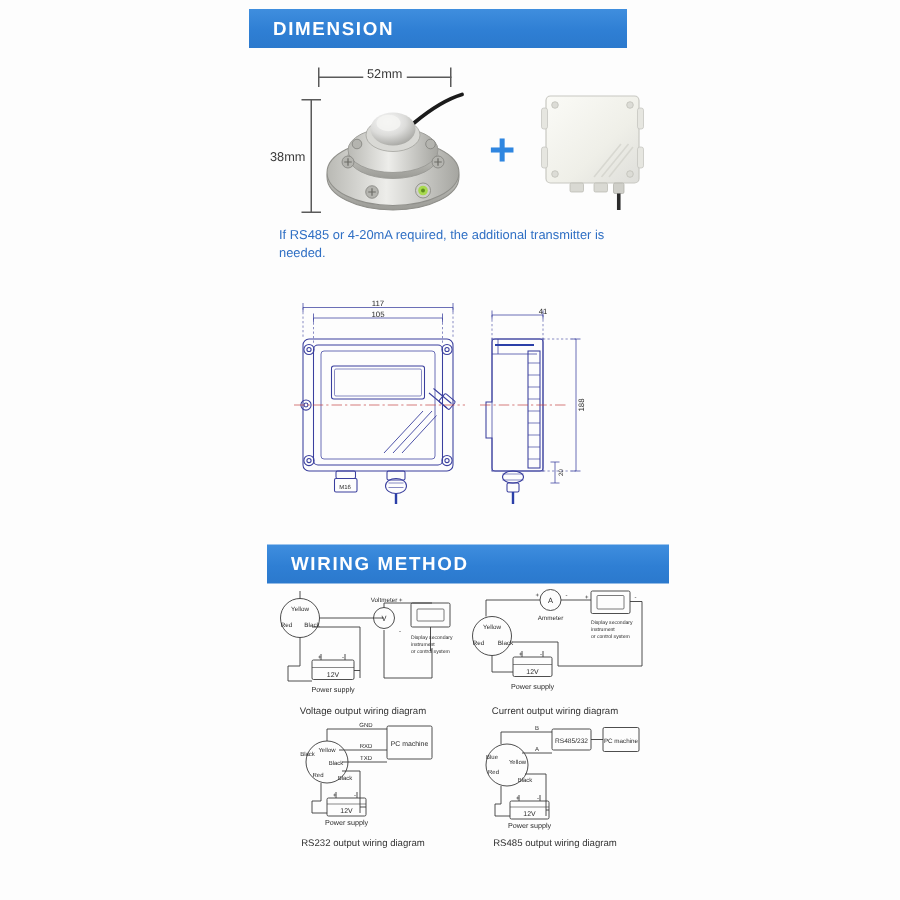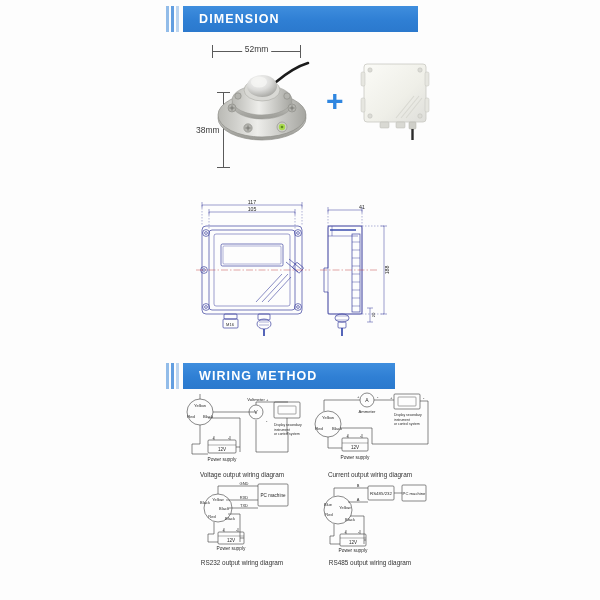--- a/index.html
+++ b/index.html
@@ -21,20 +21,21 @@
     background: #fdfdfd;
   }
 
   
   .section-header {
     position: absolute;
     left: 166px;
     display: flex;
     align-items: stretch;
     height: 26px;
+    flex-direction: column;
   }
   .hdr-bars {
     display: flex;
     align-items: stretch;
     gap: 2px;
     margin-right: 4px;
   }
   .hdr-bars i {
     display: block;
     width: 3px;
@@ -93,25 +94,24 @@
     top: 0px;
     transform: translateX(-50%);
     background: #fdfdfd;
     padding: 0 3px;
     font-size: 8.5px;
     color: #3a3a3a;
     font-family: "Liberation Sans", sans-serif;
   }
   .dim-left {
     position: absolute;
-    left: 46px;
+    left: 30px;
     top: 28px;
     width: 14px;
     height: 76px;
-    margin-top: 26px;
   }
   .dim-left .line {
     position: absolute;
     left: 7px;
     top: 0;
     bottom: 0;
     border-left: 1px solid #5a5a5a;
   }
   .dim-left .cap-t, .dim-left .cap-b {
     position: absolute;
@@ -317,20 +317,21 @@
           <path d="M50 66 L66 46"></path>
       </g>
 
       <rect x="24" y="70" width="9" height="6" rx="1" fill="#d9d9d3" stroke="#b9b9b2" stroke-width=".5"></rect>
       <rect x="40" y="70" width="9" height="6" rx="1" fill="#d9d9d3" stroke="#b9b9b2" stroke-width=".5"></rect>
       <rect x="53" y="70" width="7" height="7" rx="1" fill="#cfcfc9" stroke="#b0b0a9" stroke-width=".5"></rect>
       <path d="M56.5 77 L56.5 88" stroke="#2b2b2b" stroke-width="2.4" fill="none"></path>
     </svg>
   </div>
 
+  <div class="note">If RS485 or 4-20mA required, the additional transmitter is needed.</div>
 
   <div class="tech">
     <svg width="230" height="140" viewBox="0 0 230 140">
       <g stroke="#3a3f9e" fill="none" stroke-width=".7">
 
         <g>
 
           <path d="M12 9 H112" stroke-width=".5"></path>
           <path d="M12 6 V12 M112 6 V12" stroke-width=".5"></path>
 
@@ -423,21 +424,21 @@
         <text x="172" y="13">41</text>
         <text x="40" y="130" font-size="4">M16</text>
       </g>
       <g fill="#3a3f9e" font-size="5.2" text-anchor="middle">
         <text transform="translate(199,74) rotate(-90)">188</text>
         <text transform="translate(185,119) rotate(-90)" font-size="4.2">20</text>
       </g>
     </svg>
   </div>
 
-  <div class="section-header" style="top:363px; width:229px;">
+  <div class="section-header" style="top:363px; width:268px;margin-left:12px;">
     <div class="hdr-bars">
       <i class="b1"></i>
         <i class="b2"></i>
         <i class="b3"></i>
     </div>
     <div class="hdr-bar" style="flex:1;">
       <span>WIRING METHOD</span>
     </div>
   </div>
 

